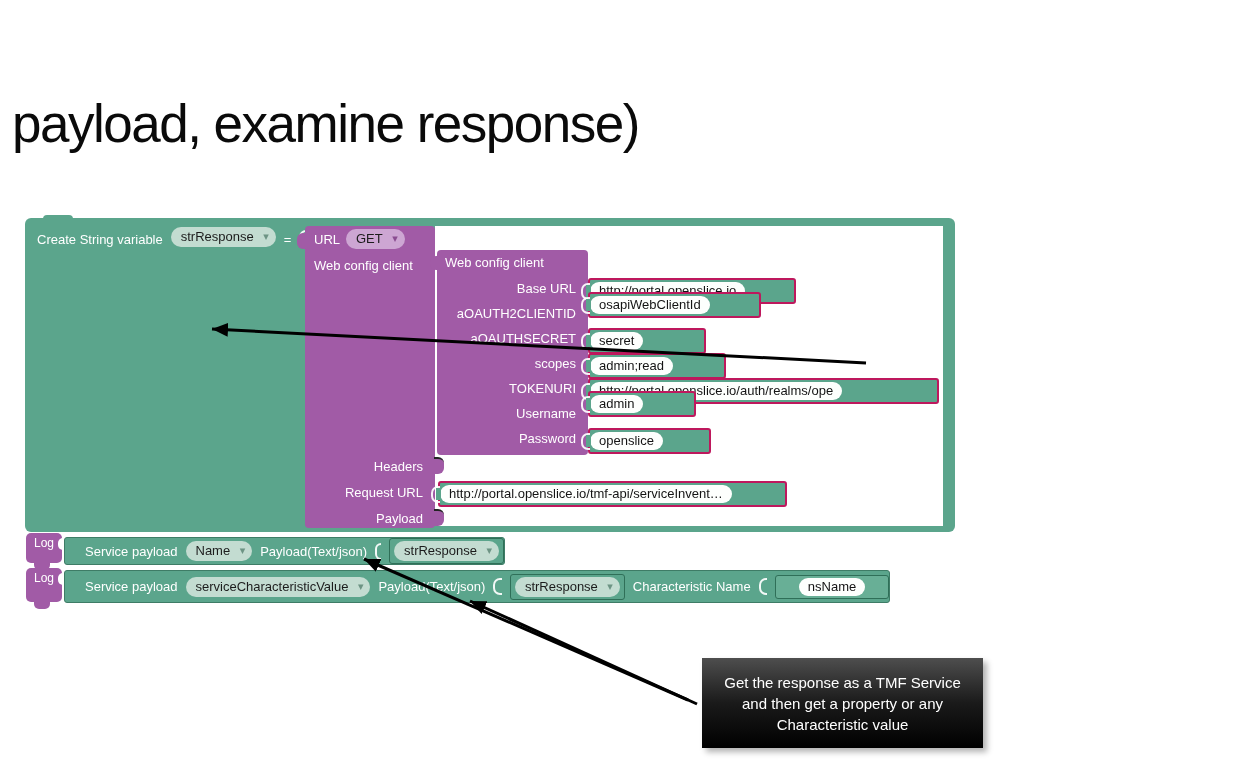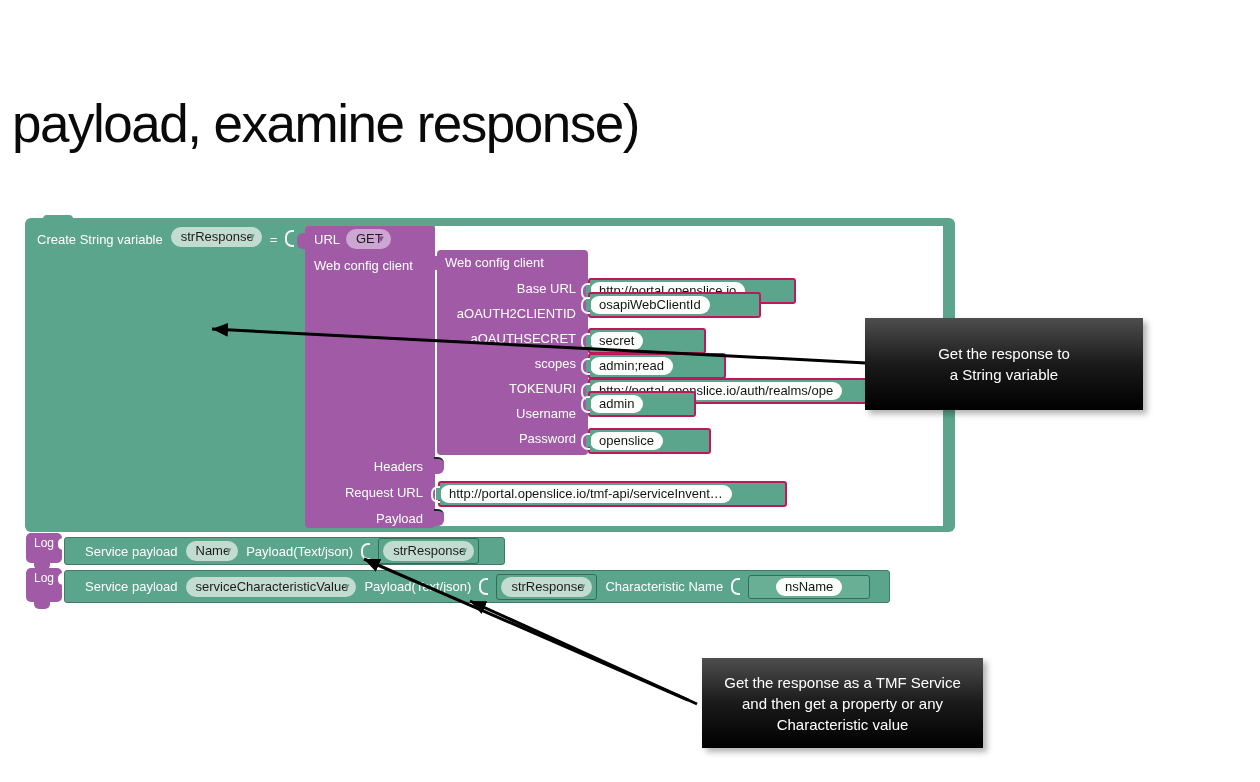--- a/index.html
+++ b/index.html
@@ -8,21 +8,21 @@
   .title-line{position:absolute;left:12px;color:#0a0a0a;font-size:53px;font-weight:300;
               letter-spacing:-1.5px;white-space:nowrap;}
   .outer-block{position:absolute;left:25px;top:218px;width:930px;height:314px;
                background:#5ba58c;border-radius:6px;}
   .outer-notch{position:absolute;left:18px;top:-3px;width:30px;height:5px;background:#5ba58c;
                border-radius:4px 4px 0 0;}
   .outer-hole{position:absolute;left:410px;top:8px;width:508px;height:300px;background:#ffffff;}
   .blk-label{color:#ffffff;font-size:13px;white-space:nowrap;}
   .hdr-row{position:absolute;left:12px;top:9px;display:flex;align-items:flex-end;gap:8px;}
   .dd-pill{position:relative;display:inline-block;background:#c3dcd1;border-radius:11px;
-           padding:2px 8px 3px 10px;font-size:13px;color:#1c1c1c;white-space:nowrap;}
+           padding:2px 22px 3px 10px;font-size:13px;color:#1c1c1c;white-space:nowrap;}
   .dd-pill::after{content:"▾";position:absolute;right:7px;top:50%;transform:translateY(-52%);
                   font-size:11px;color:#6d9484;}
   .dd-pill.purple{background:#cda6d3;}
   .dd-pill.purple::after{color:#8a4d91;}
   .socket-c{display:inline-block;width:7px;height:13px;border:2px solid rgba(255,255,255,.92);
             border-right:none;border-radius:7px 0 0 7px;}
   .purple-block{position:absolute;background:#a15ba6;border-radius:4px;}
   .plug{position:absolute;background:#a15ba6;}
   .r-label{position:absolute;right:12px;color:#fff;font-size:13px;white-space:nowrap;}
   .knob{position:absolute;right:-9px;width:10px;height:15px;background:#a15ba6;
@@ -157,23 +157,19 @@
     <defs>
       <marker id="ah" markerUnits="userSpaceOnUse" markerWidth="18" markerHeight="14" refX="16" refY="7" orient="auto">
         <path d="M0,0 L16,7 L0,14 Z" fill="#000"></path>
       </marker>
     </defs>
     <line x1="866" y1="363" x2="212" y2="329" stroke="#000" stroke-width="3" marker-end="url(#ah)"></line>
     <line x1="688" y1="700" x2="364" y2="559" stroke="#000" stroke-width="3" marker-end="url(#ah)"></line>
     <line x1="697" y1="704" x2="470" y2="601" stroke="#000" stroke-width="3" marker-end="url(#ah)"></line>
   </svg>
 
-  <div class="callout" style="left:865px;top:318px;width:278px;height:92px">
-    <div>Get the response to</div>
-    <div>a String variable</div>
-  </div>
   <div class="callout" style="left:702px;top:658px;width:281px;height:90px">
     <div>Get the response as a TMF Service</div>
     <div>and then get a property or any</div>
     <div>Characteristic value</div>
   </div>
 
 </div>
 
 </body></html>

